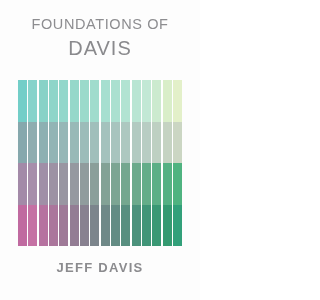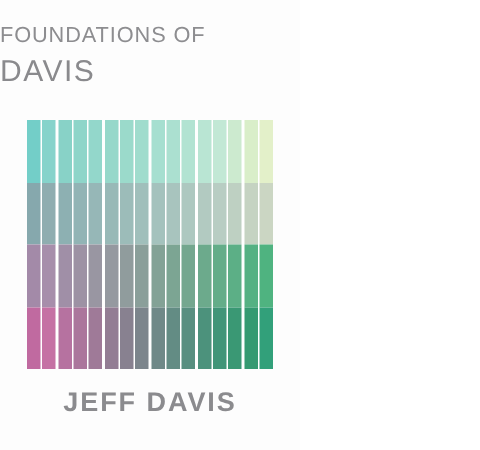--- a/index.html
+++ b/index.html
@@ -19,20 +19,21 @@
     height: 300px;
     background: #fdfdfd;
     box-sizing: border-box;
     display: flex;
     flex-direction: column;
     align-items: center;
   }
   #title-block {
     margin-top: 17px;
     width: 100%;
+    text-align: center;
     user-select: none;
   }
   #title-line-1 {
     display: block;
     font-size: 14.5px;
     letter-spacing: 0.6px;
     color: #8d8d90;
     font-weight: 400;
     line-height: 1.0;
   }
@@ -68,21 +69,21 @@
   }
   #author-block {
     position: absolute;
     left: 0;
     right: 0;
     top: 258px;
     text-align: center;
     user-select: none;
   }
   #author-name {
-    font-size: 18px;
+    font-size: 13px;
     letter-spacing: 1.3px;
     color: #8b8b8e;
     font-weight: 700;
   }
 </style>
 </head>
 <body>
 
 <div id="cover">
 

